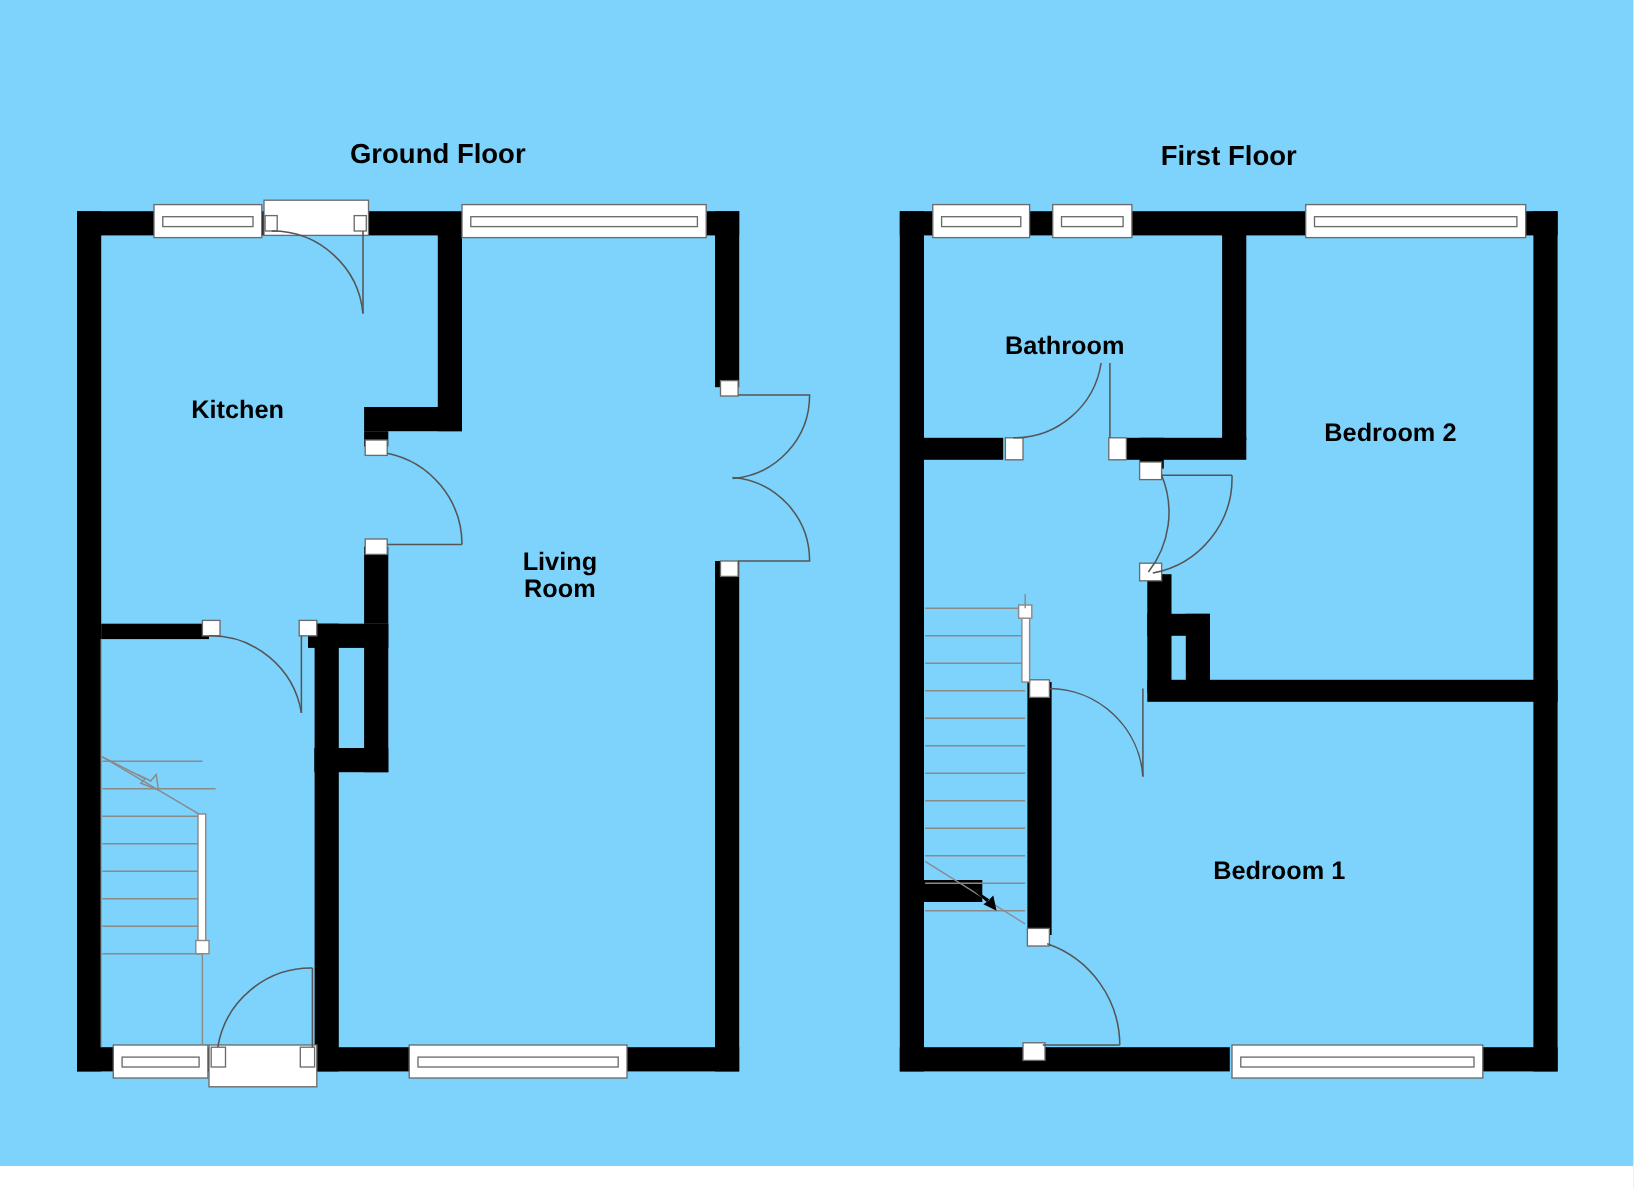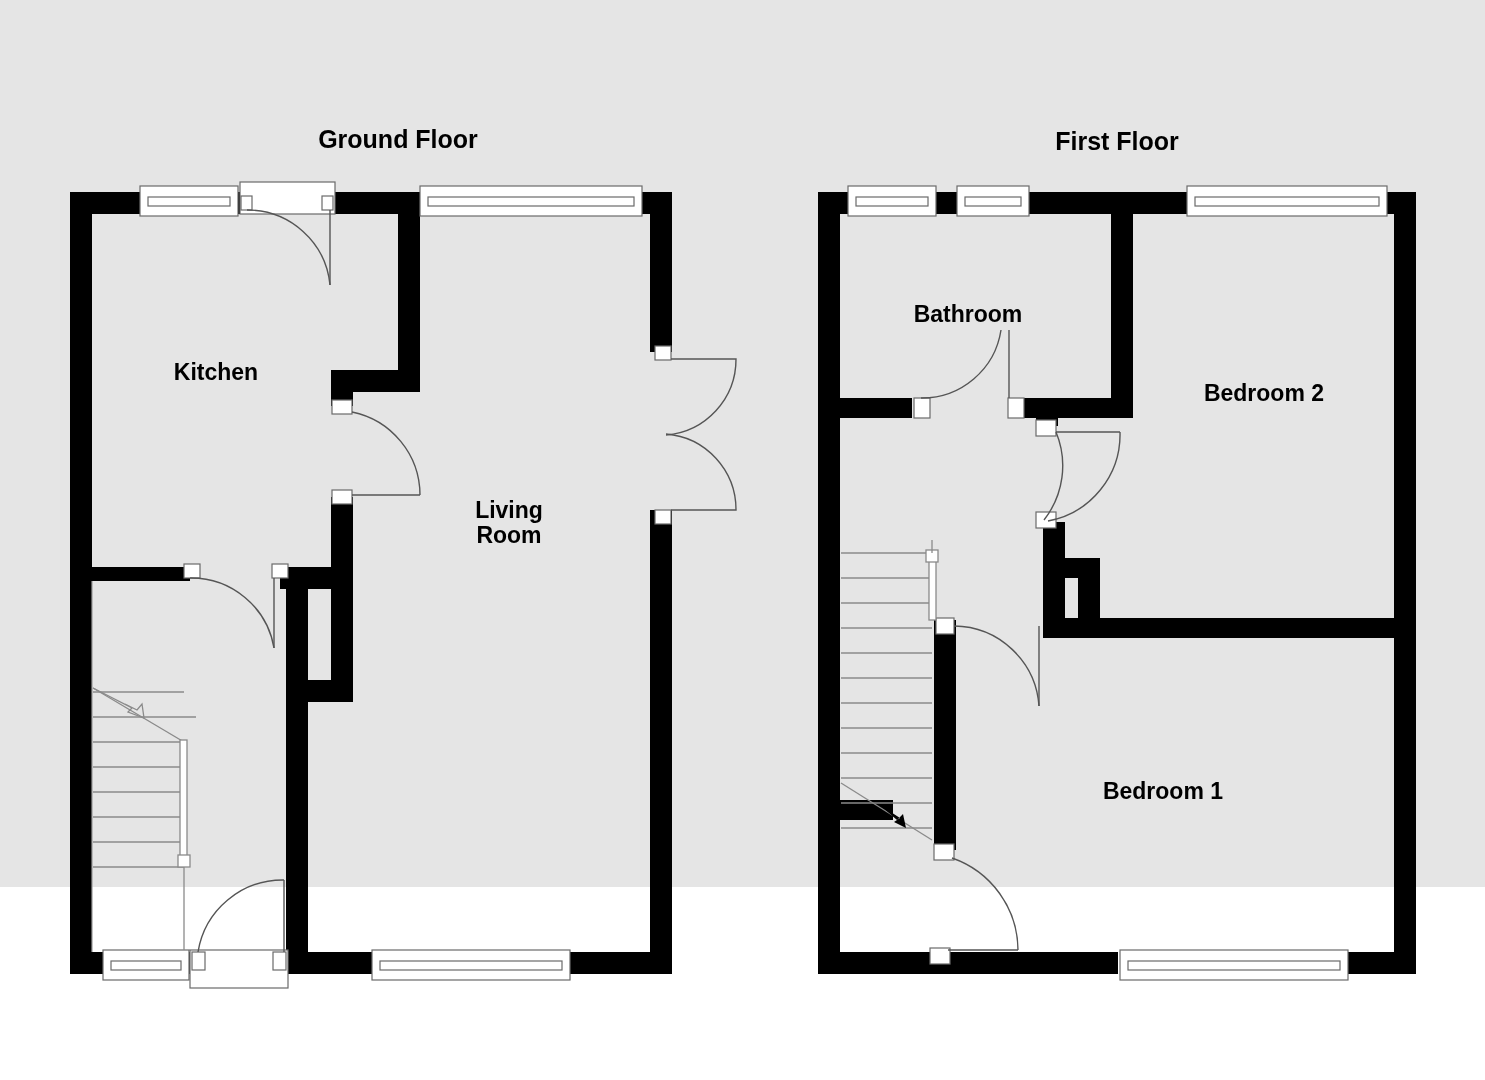--- a/index.html
+++ b/index.html
@@ -9,22 +9,22 @@
   }
   body {
     width: 1485px;
     height: 1080px;
     font-family: "Liberation Sans", sans-serif;
     overflow: hidden;
   }
   #floorplan-root {
     position: relative;
     width: 1485px;
-    height: 887px;
-    background: #e5e5e5;
+    height: 1060px;
+    background: #7dd3fc;
   }
   svg.plan-svg {
     position: absolute;
     top: 0;
     left: 0;
     width: 1485px;
     height: 1080px;
     display: block;
   }
   .floor-title {

